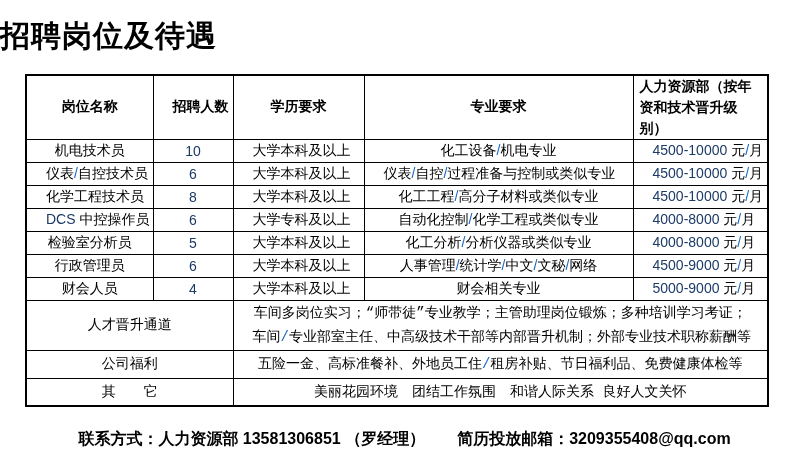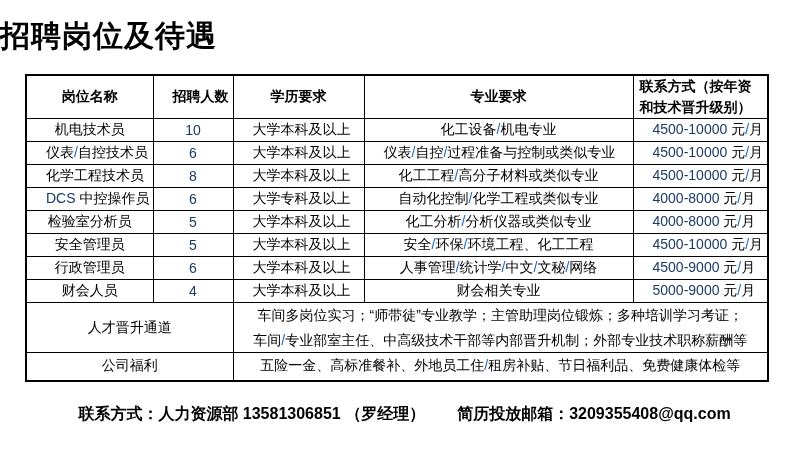--- a/index.html
+++ b/index.html
@@ -48,21 +48,21 @@
   tr.data{height:23px;}
   tr.data td{white-space:nowrap;}
   tr.promo{height:50px;}
   tr.welfare{height:28px;}
   tr.other{height:28px;}
   td.label{
     font-weight:normal;
     font-size:15px;
     white-space:nowrap;
   }
-  td.content{font-size:14px;}
+  td.content{font-size:14px;font-family:Liberation Mono, monospace;}
   td.promo-content{
     text-align:left;
     padding:0 5px;
     font-size:13.5px;
   }
   td.promo-content .pline{
     white-space:nowrap;
     line-height:1.75;
   }
   .lat{color:var(--lat);}
@@ -90,21 +90,21 @@
       <col style="width:131px">
       <col style="width:269px">
       <col style="width:135px">
     </colgroup>
     <thead>
       <tr>
         <th>岗位名称</th>
         <th>招聘人数</th>
         <th>学历要求</th>
         <th>专业要求</th>
-        <th class="salary-h">联系方式（按年资和技术晋升级别）</th>
+        <th class="salary-h">人力资源部（按年资和技术晋升级别）</th>
       </tr>
     </thead>
     <tbody>
       <tr class="data">
         <td class="colorize">机电技术员</td>
         <td class="colorize"><span class="lat">10</span></td>
         <td class="colorize">大学本科及以上</td>
         <td class="colorize">化工设备<span class="slash">/</span>机电专业</td>
         <td class="colorize"><span class="lat">4500-10000</span> 元<span class="slash">/</span>月</td>
       </tr>
@@ -130,27 +130,20 @@
         <td class="colorize"><span class="lat">4000-8000</span> 元<span class="slash">/</span>月</td>
       </tr>
       <tr class="data">
         <td class="colorize">检验室分析员</td>
         <td class="colorize"><span class="lat">5</span></td>
         <td class="colorize">大学本科及以上</td>
         <td class="colorize">化工分析<span class="slash">/</span>分析仪器或类似专业</td>
         <td class="colorize"><span class="lat">4000-8000</span> 元<span class="slash">/</span>月</td>
       </tr>
       <tr class="data">
-        <td class="colorize">安全管理员</td>
-        <td class="colorize"><span class="lat">5</span></td>
-        <td class="colorize">大学本科及以上</td>
-        <td class="colorize">安全<span class="slash">/</span>环保<span class="slash">/</span>环境工程、化工工程</td>
-        <td class="colorize"><span class="lat">4500-10000</span> 元<span class="slash">/</span>月</td>
-      </tr>
-      <tr class="data">
         <td class="colorize">行政管理员</td>
         <td class="colorize"><span class="lat">6</span></td>
         <td class="colorize">大学本科及以上</td>
         <td class="colorize">人事管理<span class="slash">/</span>统计学<span class="slash">/</span>中文<span class="slash">/</span>文秘<span class="slash">/</span>网络</td>
         <td class="colorize"><span class="lat">4500-9000</span> 元<span class="slash">/</span>月</td>
       </tr>
       <tr class="data">
         <td class="colorize">财会人员</td>
         <td class="colorize"><span class="lat">4</span></td>
         <td class="colorize">大学本科及以上</td>
@@ -164,18 +157,22 @@
           <div class="pline colorize">车间多岗位实习；“师带徒”专业教学；主管助理岗位锻炼；多种培训学习考证；</div>
           <div class="pline colorize">车间<span class="slash">/</span>专业部室主任、中高级技术干部等内部晋升机制；外部专业技术职称薪酬等</div>
         </td>
       </tr>
 
       <tr class="welfare">
         <td colspan="2" class="label">公司福利</td>
         <td colspan="3" class="content colorize">五险一金、高标准餐补、外地员工住<span class="slash">/</span>租房补贴、节日福利品、免费健康体检等</td>
       </tr>
 
+      <tr class="other">
+        <td colspan="2" class="label">其　　它</td>
+        <td colspan="3" class="content colorize">美丽花园环境　团结工作氛围　和谐人际关系 良好人文关怀</td>
+      </tr>
     </tbody>
   </table>
 
   <div class="footer">联系方式：人力资源部 13581306851 （罗经理）　　简历投放邮箱：3209355408@qq.com</div>
 
 </div>
 
 </body></html>

